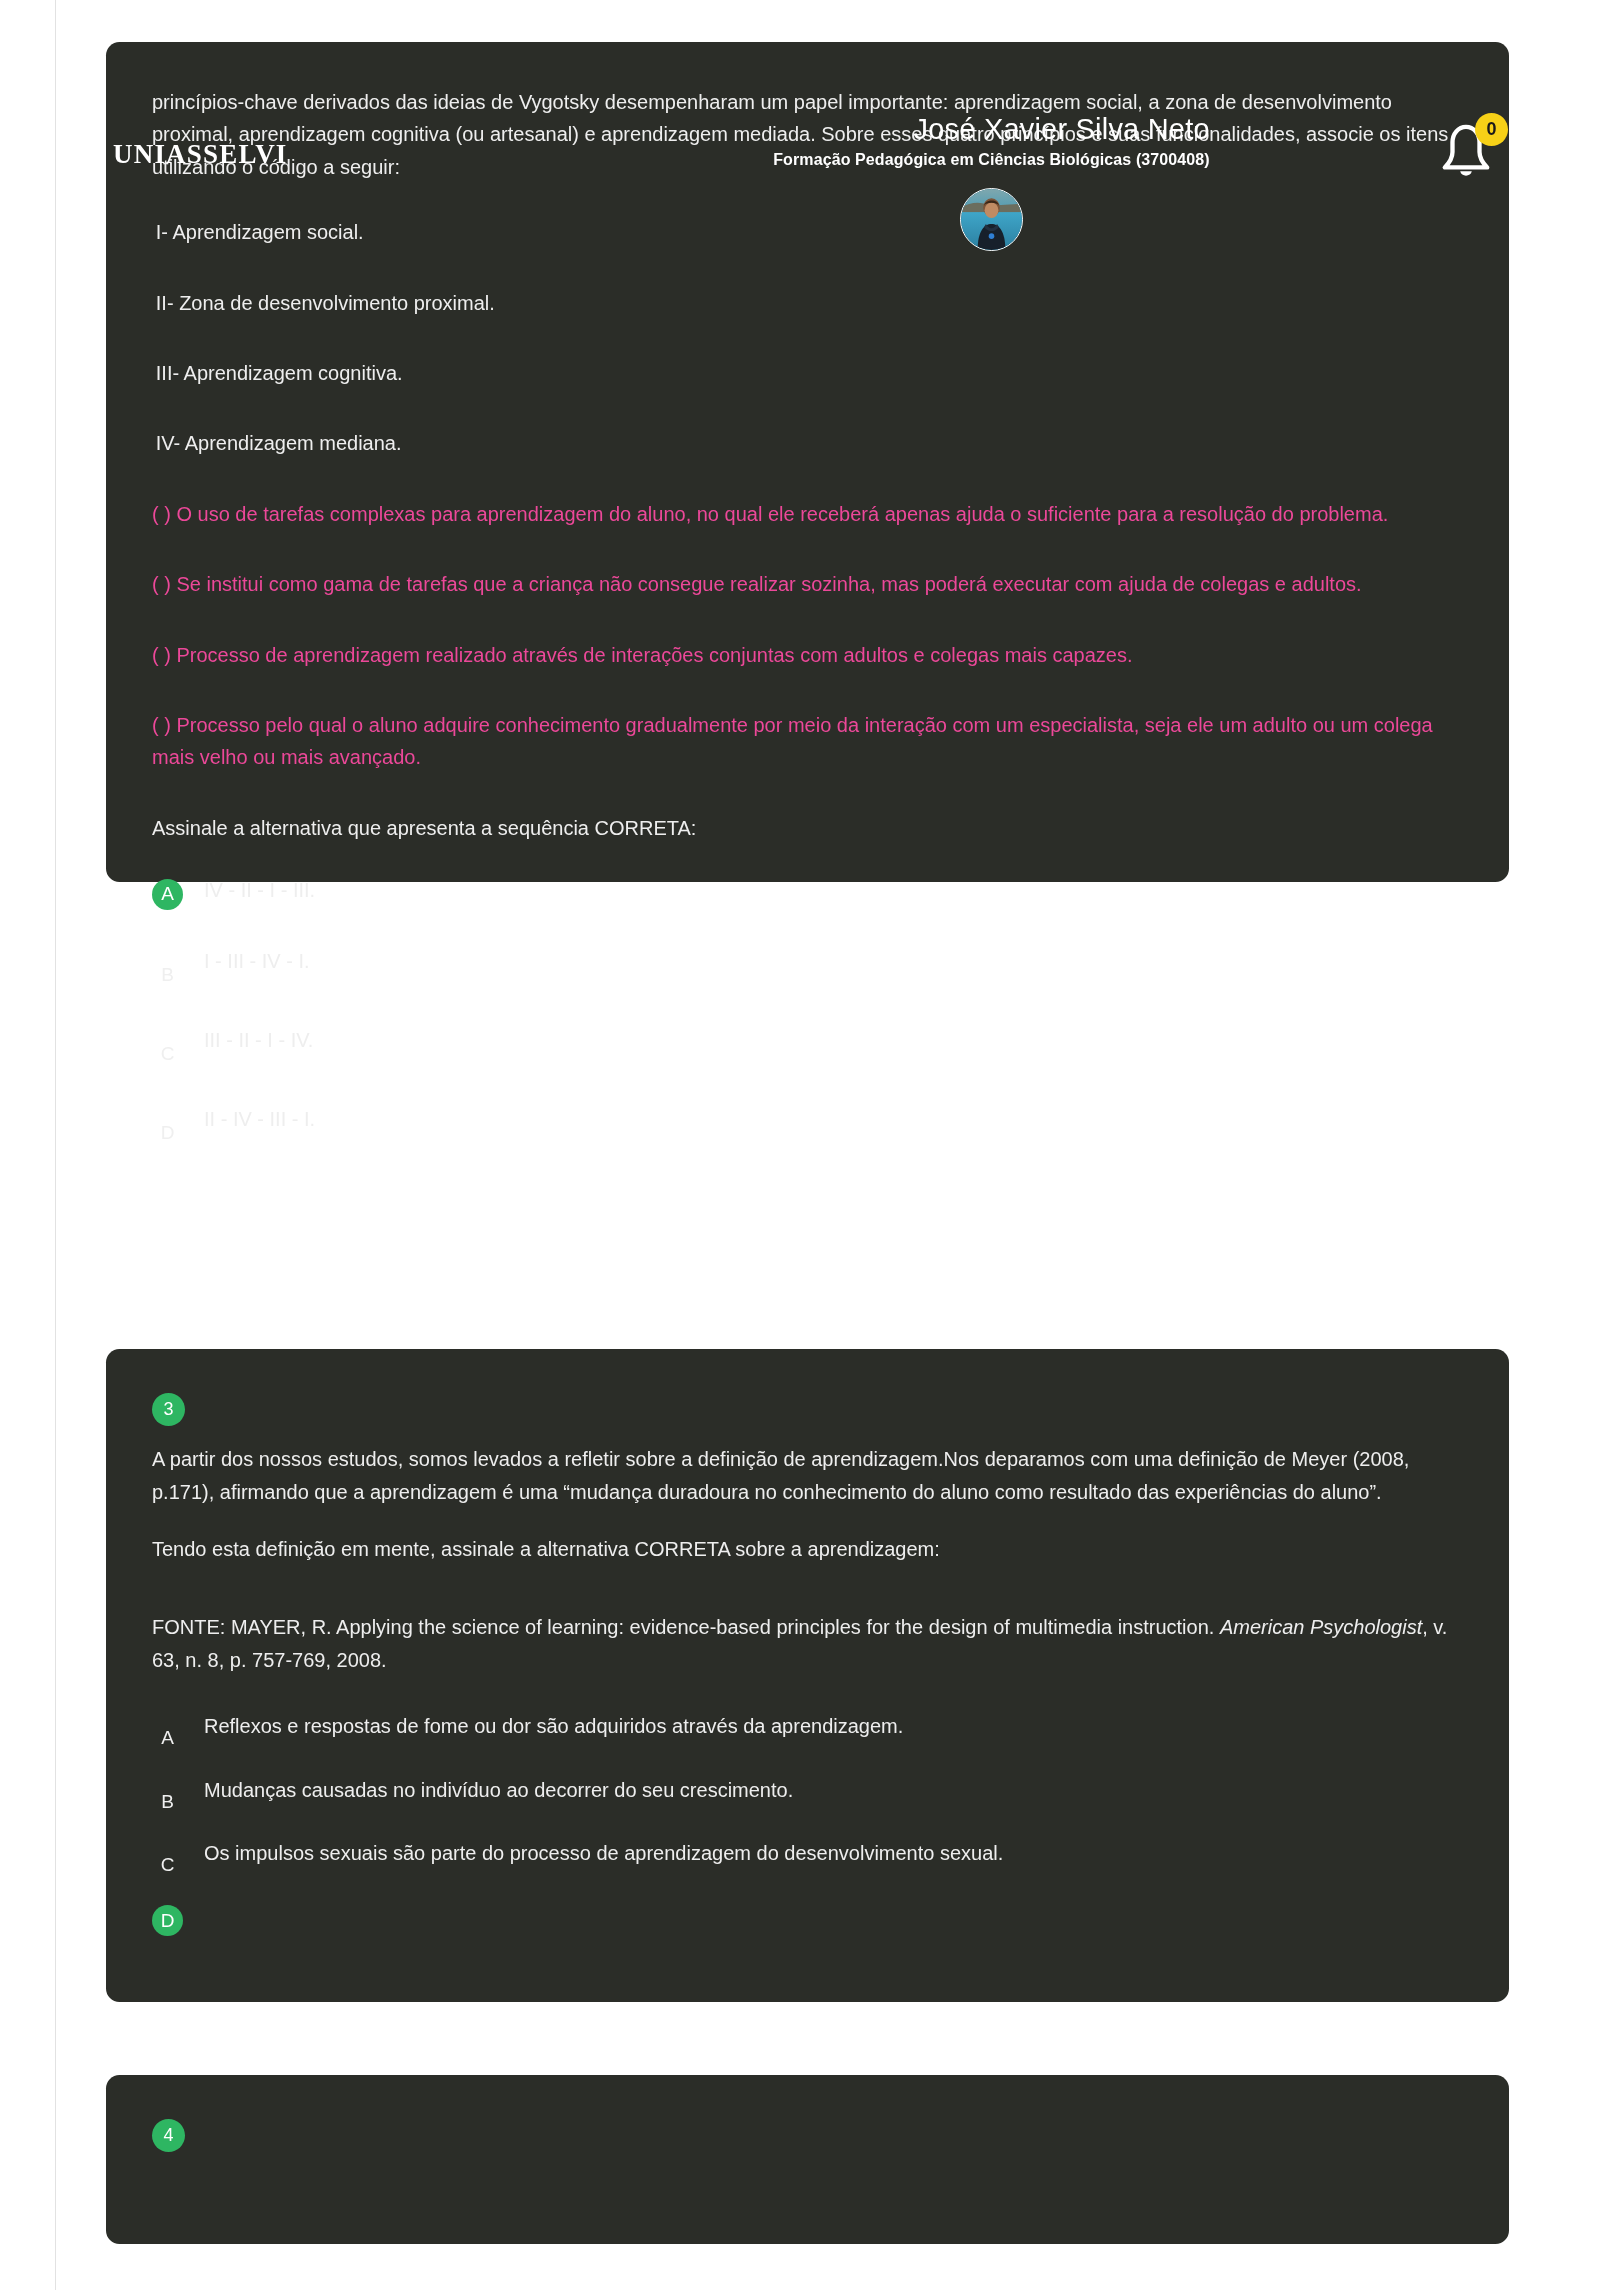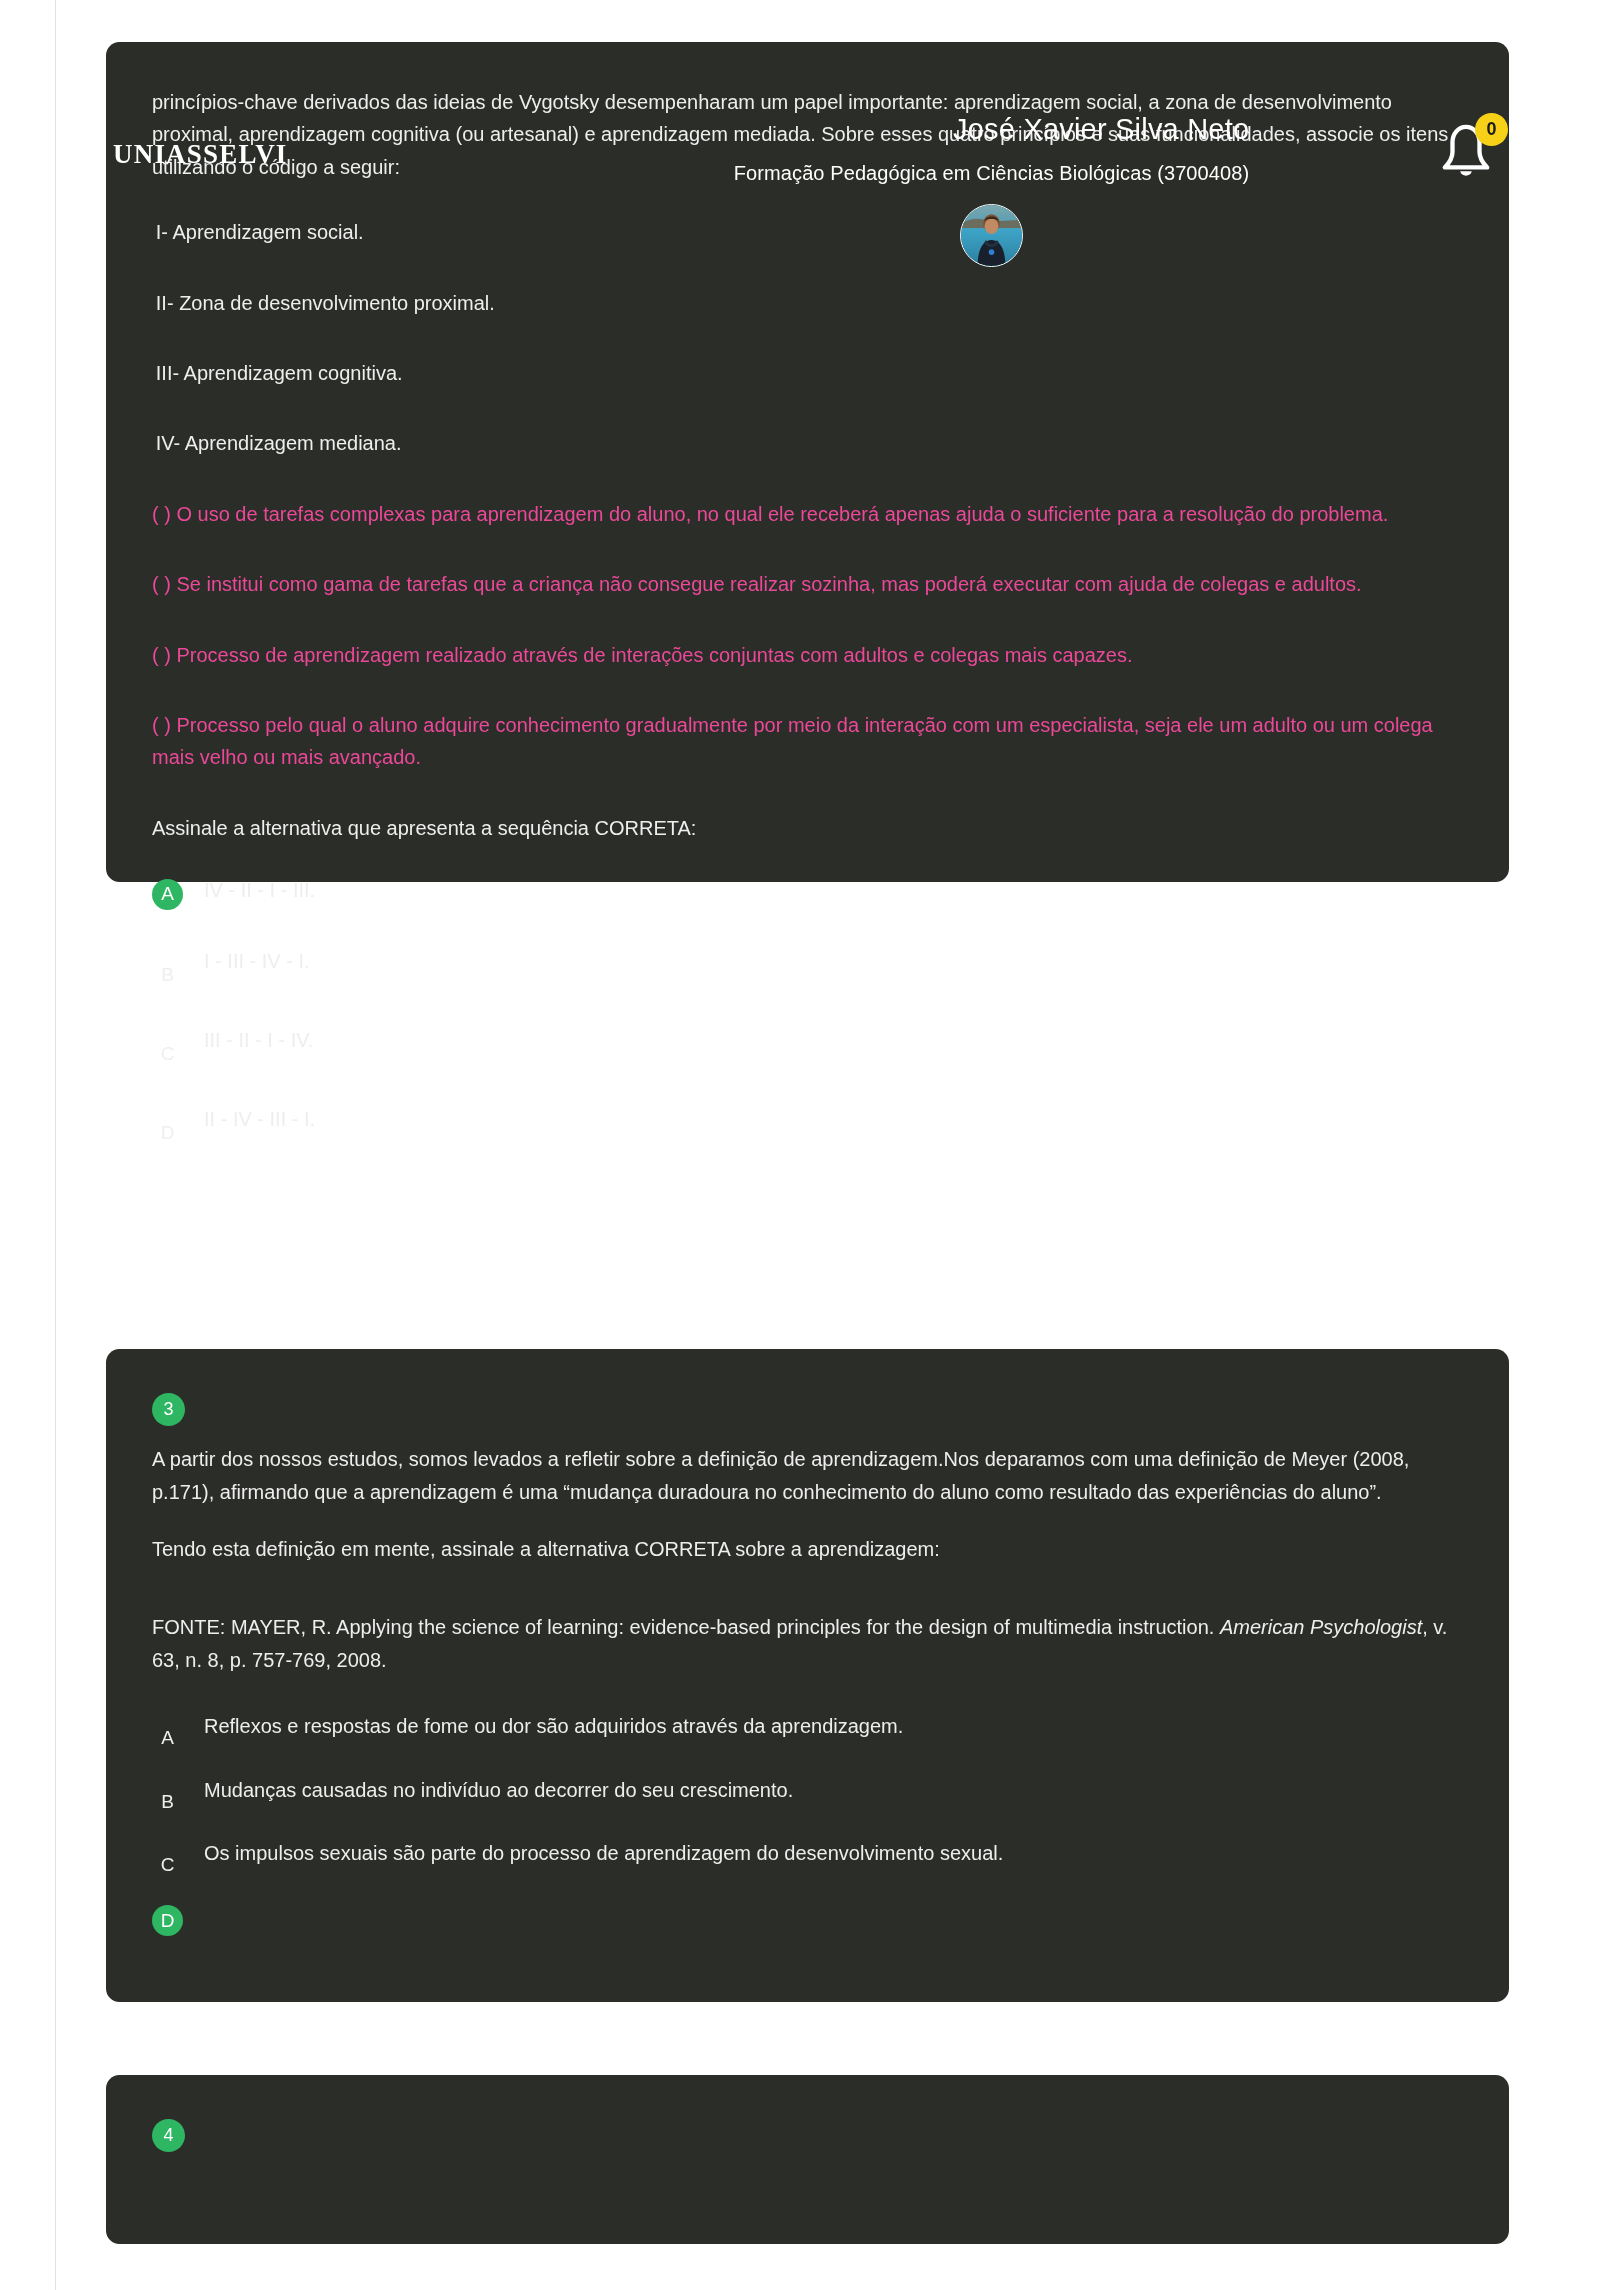--- a/index.html
+++ b/index.html
@@ -69,25 +69,25 @@
   }
   .user-texts { text-align: right; }
   .user-name {
     font-size: 29px;
     font-weight: 400;
     color: #ffffff;
     line-height: 1.15;
     letter-spacing: 0.2px;
   }
   .user-course {
-    font-size: 20px;
-    font-weight: 400;
+    font-size: 16px;
+    font-weight: 700;
     color: #ffffff;
     line-height: 1.3;
-    margin-top: 14px;
+    margin-top: 4px;
     letter-spacing: 0.1px;
   }
   .avatar {
     width: 63px; height: 63px;
     border-radius: 50%;
     border: 1.9px solid #ffffff;
     overflow: hidden;
     flex: 0 0 auto;
     position: relative;
     background: #2a6e86;

